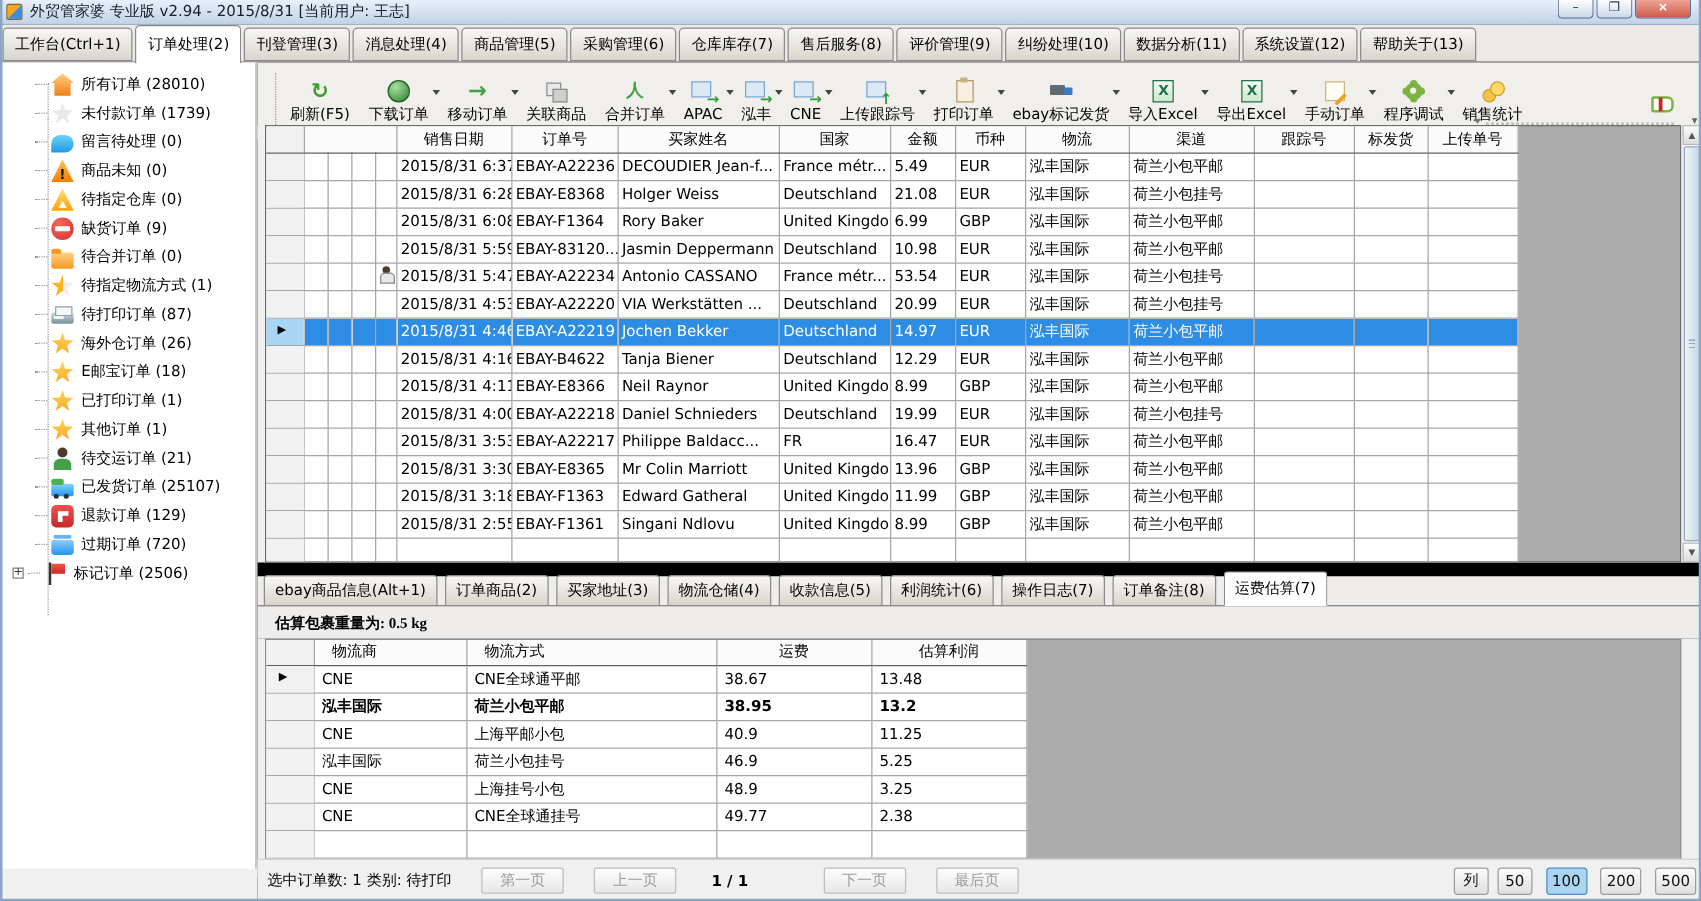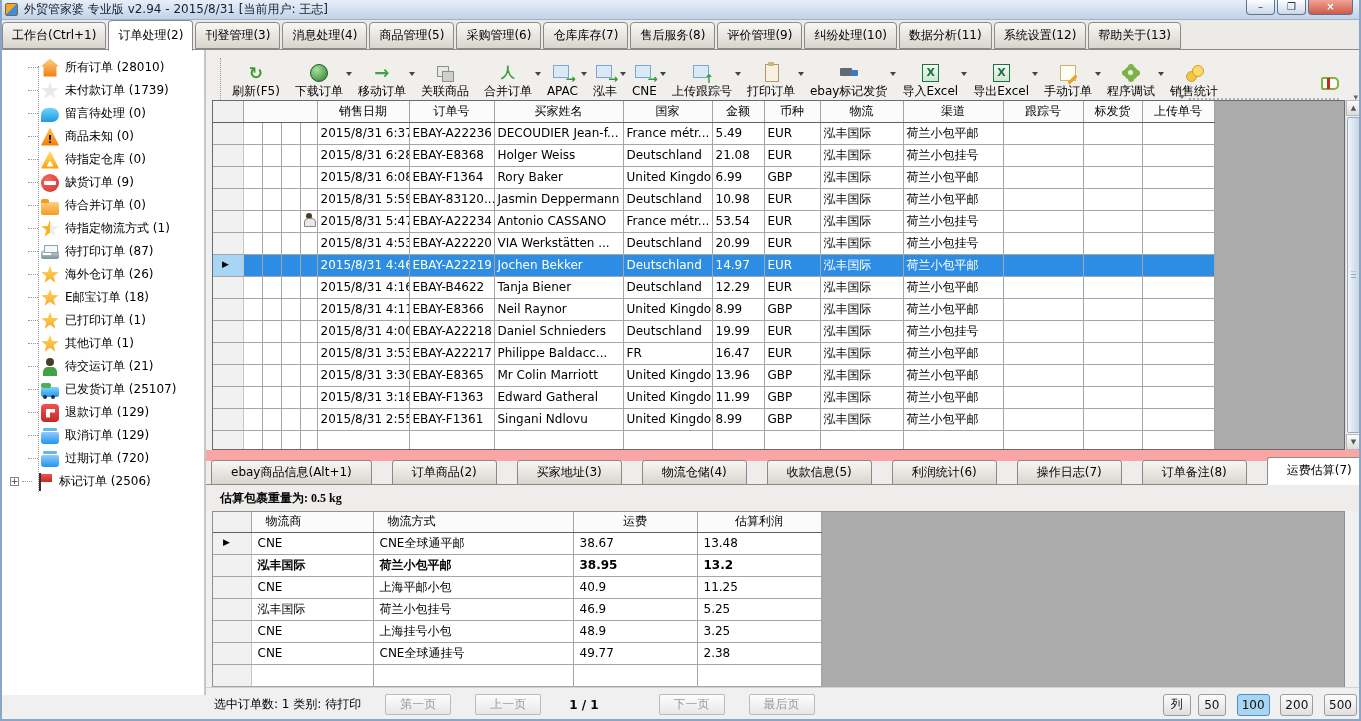--- a/index.html
+++ b/index.html
@@ -67,21 +67,21 @@
   .i-truck::before{content:"";position:absolute;left:0;top:-4px;width:10px;height:5px;background:#4caf50;border-radius:2px;}
   .i-truck::after{content:"";position:absolute;bottom:-2px;left:2px;width:4px;height:4px;background:#263238;border-radius:50%;box-shadow:8px 0 0 #263238;}
   .i-refund{background:linear-gradient(#ef5350,#c62828);border-radius:4px;}
   .i-refund::after{content:"";position:absolute;inset:5px 4px 4px 5px;background:#fff;clip-path:polygon(0 0,100% 0,100% 45%,45% 45%,45% 100%,0 100%);}
   .i-trash{background:linear-gradient(#90caf9,#2196f3);height:12px;margin-top:5px;border-radius:2px 2px 3px 3px;}
   .i-trash::before{content:"";position:absolute;top:-4px;left:2px;right:2px;height:3px;background:#64b5f6;border-radius:1px;}
   .i-flag::before{content:"";position:absolute;left:4px;top:0;bottom:0;width:2px;background:#37322c;}
   .i-flag::after{content:"";position:absolute;left:6px;top:1px;width:11px;height:8px;background:linear-gradient(#f05545,#c62828);}
 
   
-  #content{position:absolute;left:206px;top:50px;width:1155px;height:671px;background:#fca5a5;}
+  #content{position:absolute;left:206px;top:50px;width:1155px;height:671px;background:#000000;}
   #toolbar{position:absolute;left:0;top:0;width:100%;height:61px;background:#f1efec;
     border-bottom:1px solid #d9d6d0;display:flex;align-items:center;padding-left:14px;}
   #toolbar::before{content:"";width:3px;height:44px;margin-right:8px;border-left:1px dotted #9a9a9a;}
   .tbtn{position:relative;display:flex;flex-direction:column;align-items:center;margin-right:15px;
     background:none;border:none;font-size:12px;font-family:inherit;padding:0;cursor:default;white-space:nowrap;}
   .ti{width:20px;height:20px;position:relative;display:flex;align-items:center;justify-content:center;margin-bottom:1px;}
   .tlabel{line-height:14px;}
   .dd{display:none;position:absolute;right:-9px;top:9px;width:0;height:0;border:3px solid transparent;border-top:4px solid #444;}
   .dd.on{display:block;}
   .t-refresh::before{content:"↻";color:#3d9b2f;font-size:17px;font-weight:bold;}
@@ -133,21 +133,21 @@
     display:flex;align-items:center;justify-content:center;font-size:7px;color:#555;}
   .sb-thumb{position:absolute;left:1px;right:1px;top:17px;bottom:17px;background:linear-gradient(90deg,#f0f5fa,#c8d6e5);
     border:1px solid #93aac3;border-radius:2px;}
   .sb-thumb::after{content:"";position:absolute;left:3px;right:3px;top:50%;height:7px;transform:translateY(-50%);
     background:repeating-linear-gradient(180deg,#93aac3 0 1px,transparent 1px 3px);}
   .sb-down{position:absolute;bottom:0;left:0;right:0;}
 
   
   #dtabs{position:absolute;left:0;top:411px;width:100%;height:24px;background:#efedeb;
     border-bottom:1px solid #8a8a8a;display:flex;align-items:flex-end;padding-left:5px;}
-  .dtab{border:1px solid #8a8a8a;border-radius:3px 3px 0 0;margin-right:20px;padding:3px 19px;
+  .dtab{border:1px solid #8a8a8a;border-radius:3px 3px 0 0;margin-right:6px;padding:3px 8px;
     background:linear-gradient(#f8f7f5,#d9d5cd);position:relative;bottom:-1px;white-space:nowrap;cursor:default;}
   .dtab.active{background:#fff;padding-top:4px;padding-bottom:5px;border-bottom-color:#fff;z-index:2;}
   .book-icon{position:absolute;right:22px;top:27px;width:18px;height:13px;background:#fdfdf6;
     border:2px solid #7cb342;border-radius:2px 5px 5px 2px;}
   .book-icon::after{content:"";position:absolute;left:4px;top:-1px;bottom:-1px;width:3px;background:#c62828;}
 
   
   #weightrow{position:absolute;left:0;top:435px;width:100%;height:26px;background:#efedeb;
     display:flex;align-items:center;padding-left:14px;font-weight:bold;font-family:Liberation Serif, serif;}
   #freight{position:absolute;left:0;top:461px;width:100%;height:191px;background:#f0f0f0;}
@@ -355,26 +355,20 @@
           <span class="slabel">已发货订单 (25107)</span>
         </div>
 
         <div class="snode">
 
           <span class="tree-dash"></span>
           <span class="si i-refund"></span>
           <span class="slabel">退款订单 (129)</span>
         </div>
 
-        <div class="snode">
-
-          <span class="tree-dash"></span>
-          <span class="si i-trash"></span>
-          <span class="slabel">取消订单 (129)</span>
-        </div>
 
         <div class="snode">
 
           <span class="tree-dash"></span>
           <span class="si i-trash"></span>
           <span class="slabel">过期订单 (720)</span>
         </div>
 
         <div class="snode with-expander">
           <span class="expander">+</span>

